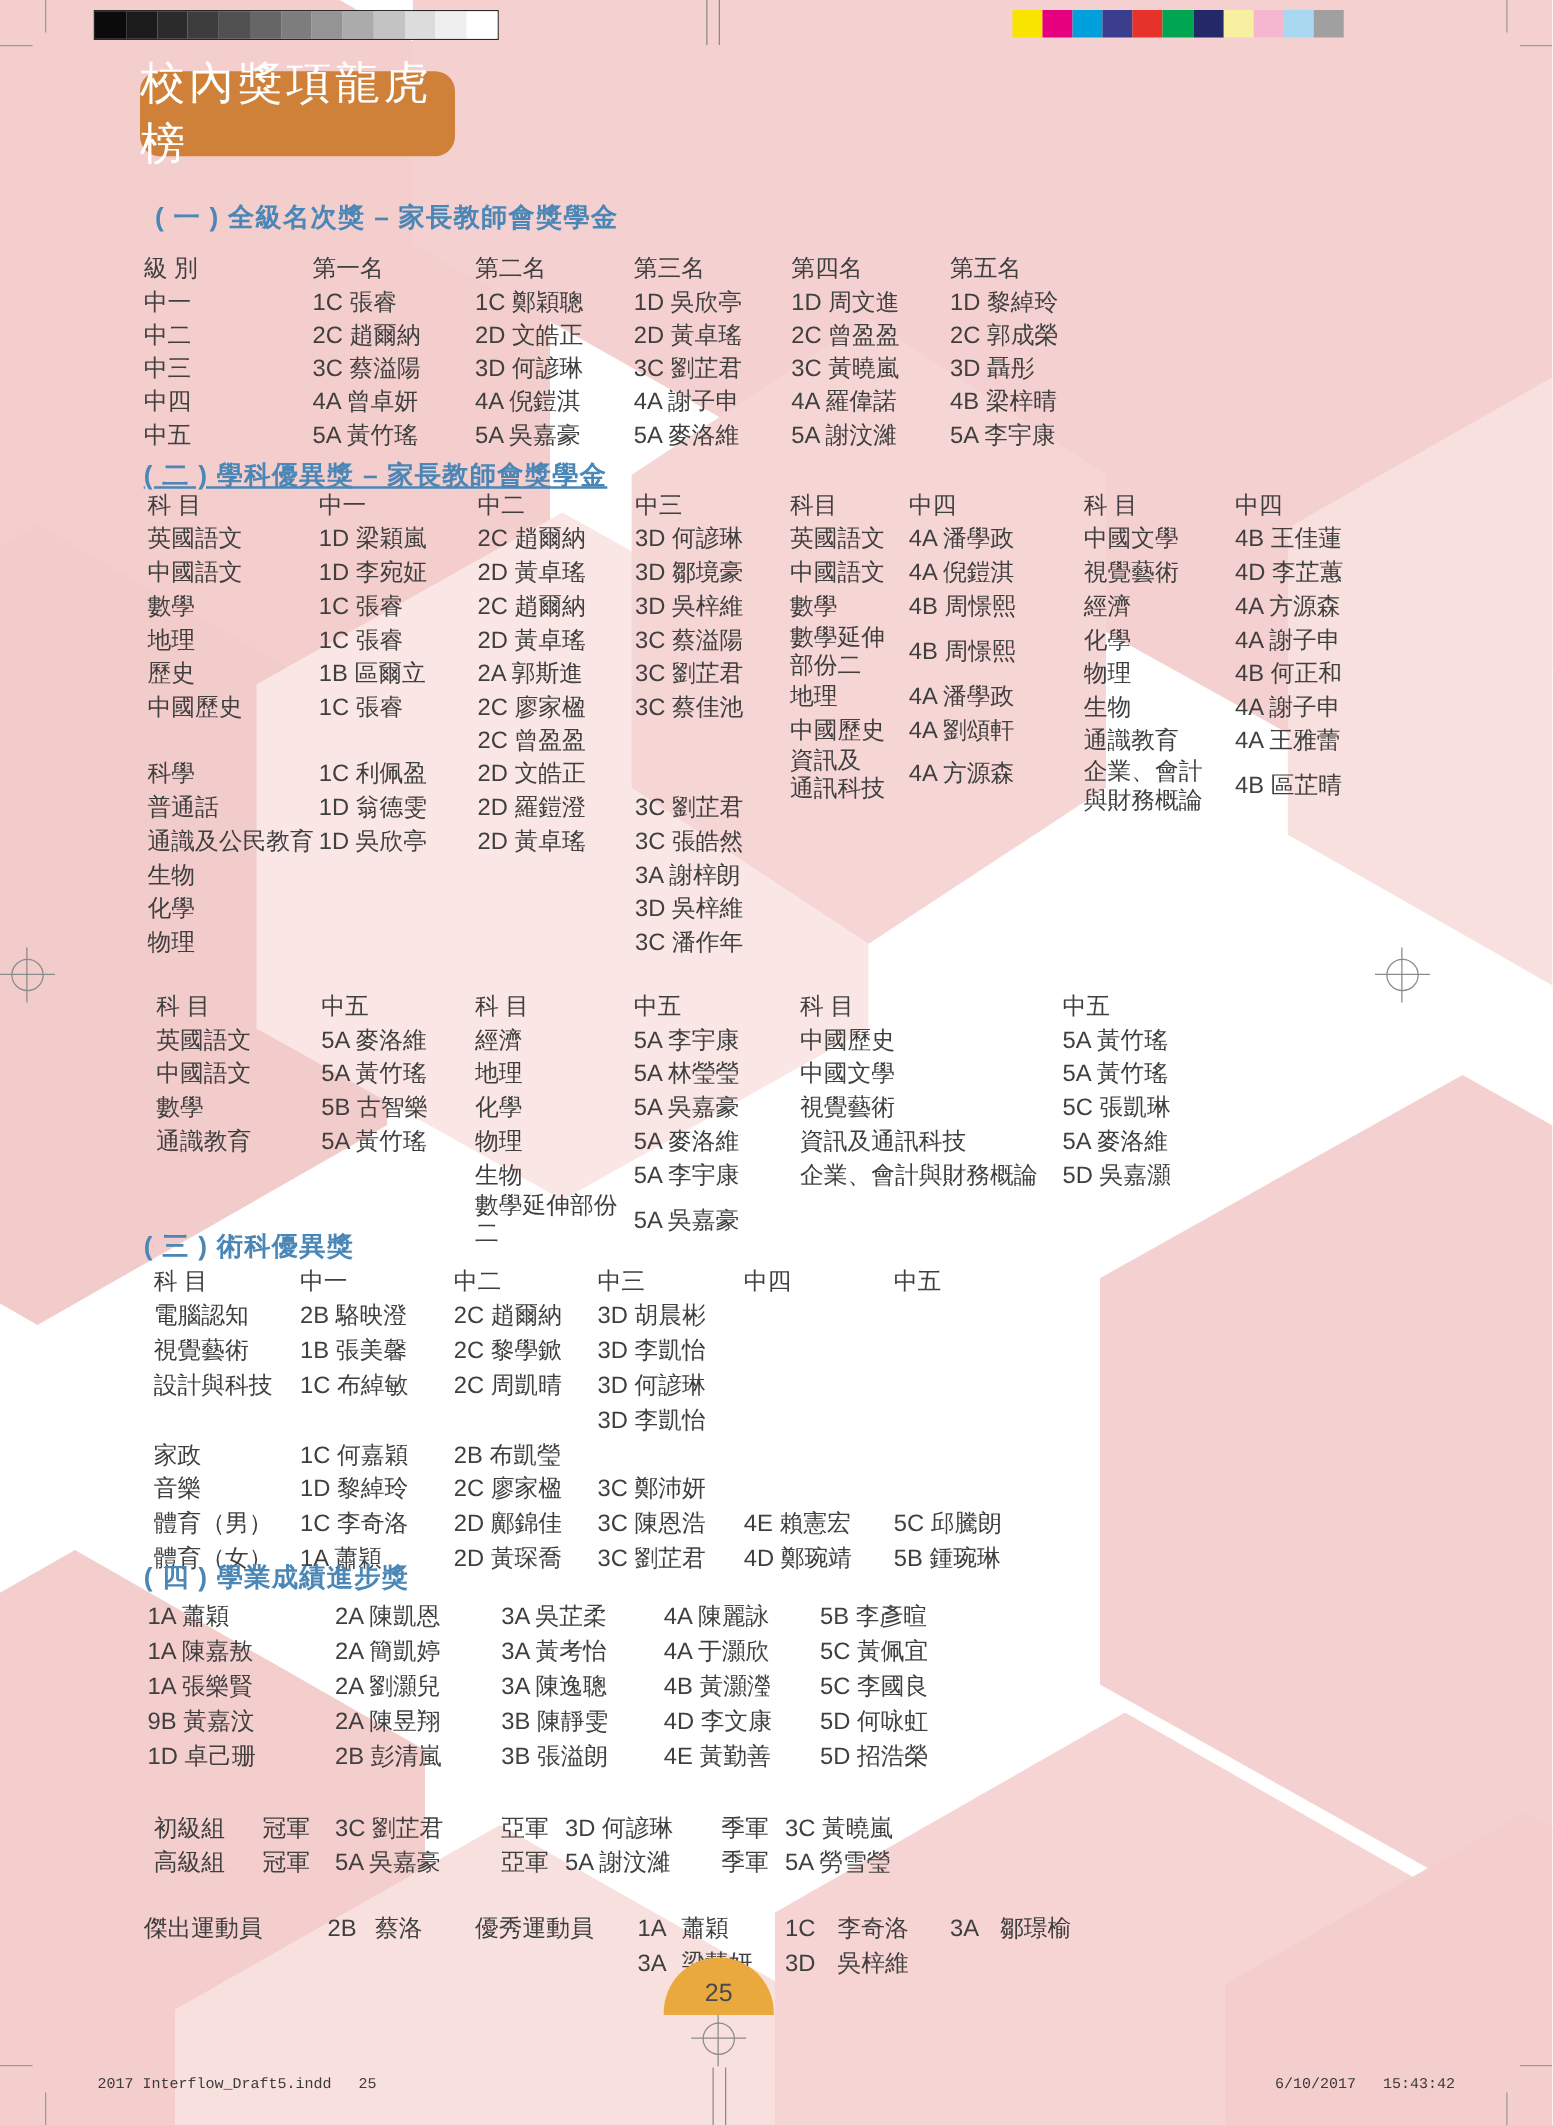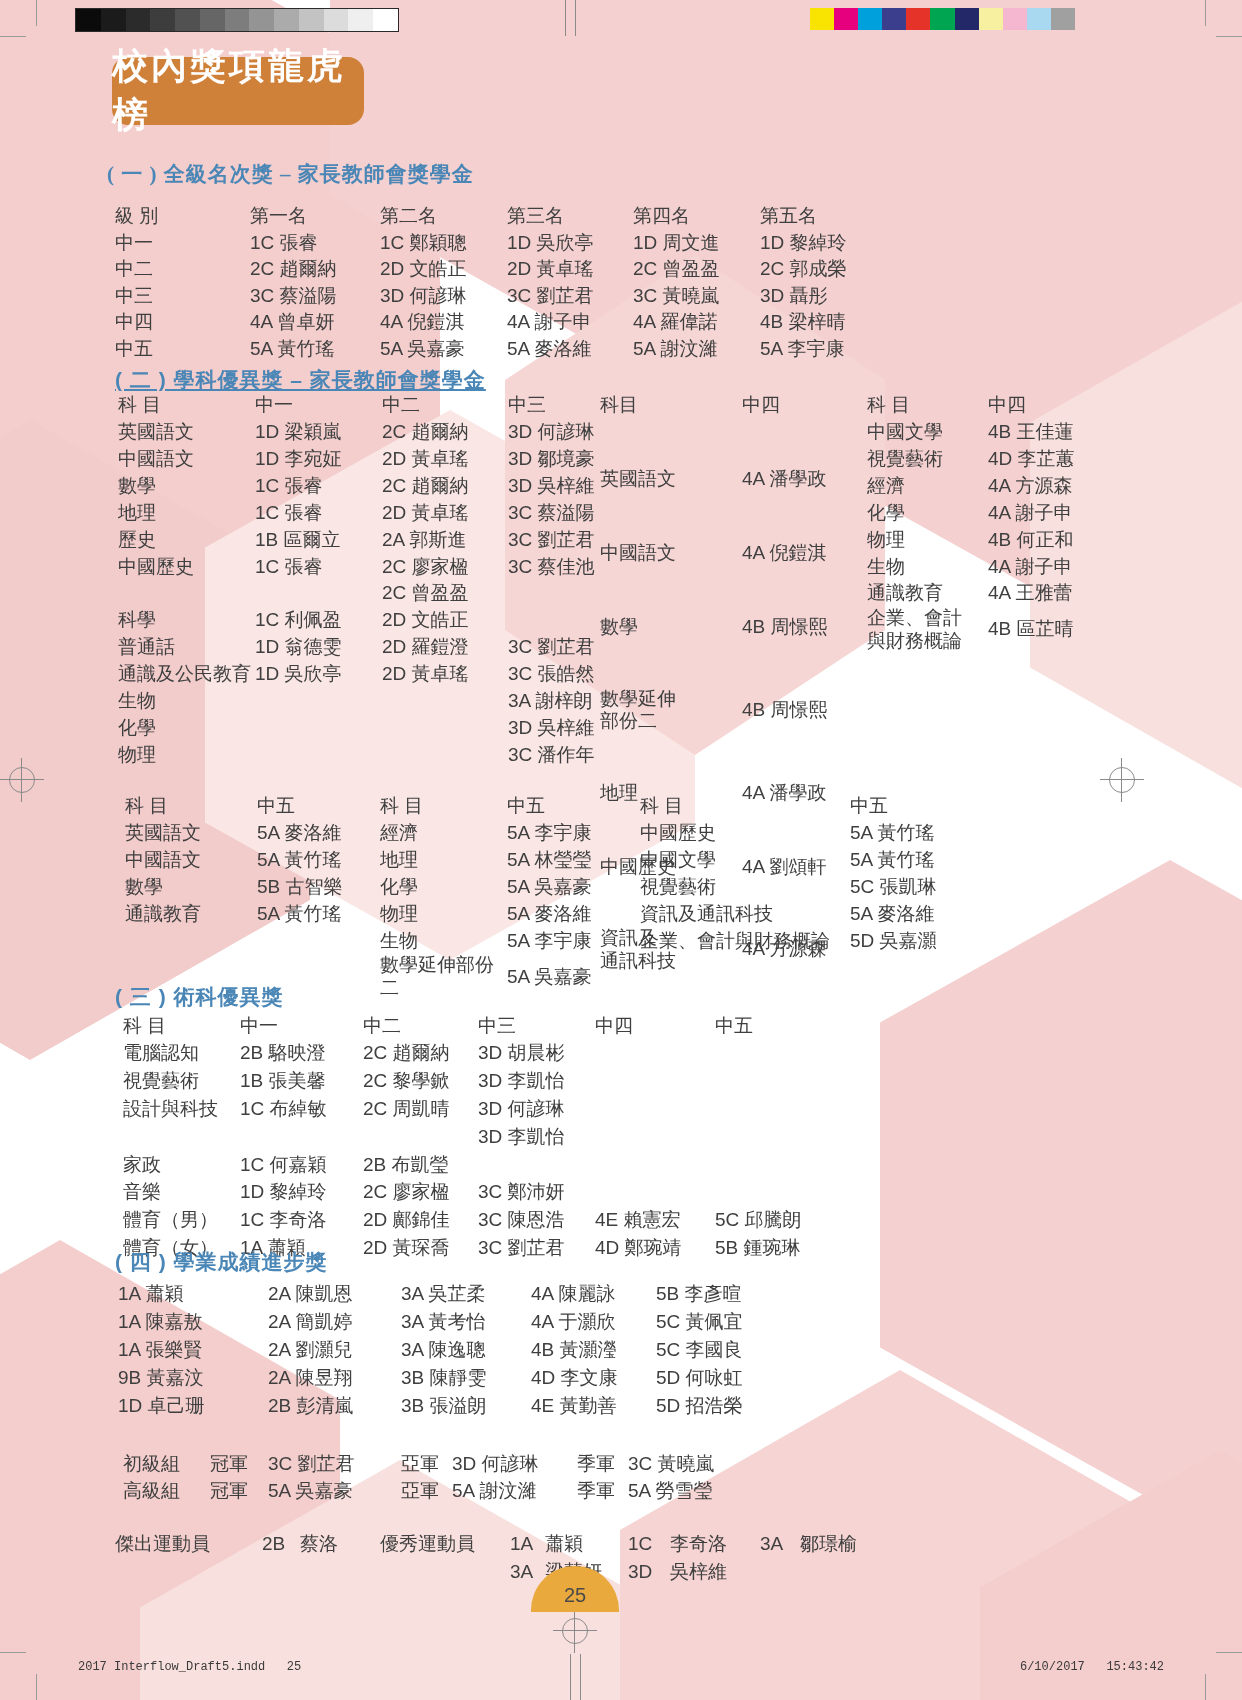--- a/index.html
+++ b/index.html
@@ -15,21 +15,21 @@
   
   .reg{position:absolute;width:34px;height:34px;}
   .reg .c{position:absolute;inset:4px;border:1px solid #8a8a8a;border-radius:50%;}
   .reg .h{position:absolute;left:-5px;right:-5px;top:16px;height:1px;background:#8a8a8a;}
   .reg .v{position:absolute;top:-5px;bottom:-5px;left:16px;width:1px;background:#8a8a8a;}
   .vpair{position:absolute;width:9px;border-left:1px solid #8a8a8a;border-right:1px solid #8a8a8a;}
   .crop{position:absolute;background:#9a9a9a;}
   
   .banner{position:absolute;left:112px;top:57px;width:252px;height:68px;background:#d08139;
           border-radius:16px;display:flex;align-items:center;justify-content:center;z-index:3;}
-  .banner span{font-size:36px;font-weight:bold;color:#ffffff;letter-spacing:3px;}
+  .banner span{font-size:36px;font-weight:normal;color:#ffffff;letter-spacing:3px;}
   
   .sec-title{position:absolute;font-size:21px;font-weight:bold;color:#4a86b6;letter-spacing:1px;z-index:3;white-space:nowrap;}
   .table{position:absolute;display:grid;z-index:3;font-size:19px;color:#3f3f3f;}
   .trow{display:contents;}
   .tcell{white-space:pre-line;align-self:center;line-height:1.18;}
   .g-s1{grid-template-columns:135px 130px 127px 126px 127px 125px;grid-auto-rows:minmax(26.5px,auto);}
   .g-s2a{grid-template-columns:137px 127px 126px 150px;grid-auto-rows:minmax(26.9px,auto);}
   .g-s2b{grid-template-columns:95px 145px;grid-auto-rows:minmax(26.9px,auto);}
   .g-s2c{grid-template-columns:121px 140px;grid-auto-rows:minmax(26.9px,auto);}
   .g-f5a{grid-template-columns:132px 150px;grid-auto-rows:minmax(26.9px,auto);}
@@ -121,21 +121,21 @@
       <span class="c"></span>
       <span class="h"></span>
       <span class="v"></span>
     </div>
   <div class="vpair" style="left:570px;top:1654px;height:46px;"></div>
 
   <div class="banner">
     <span>校內獎項龍虎榜</span>
   </div>
 
-  <div class="sec-title" style="left:107px;top:160px;font-family:Liberation Serif, serif;">( 一 ) 全級名次獎 – 家長教師會獎學金</div>
+  <div class="sec-title" style="left:124px;top:160px;">( 一 ) 全級名次獎 – 家長教師會獎學金</div>
   <div class="table g-s1" style="left:115px;top:203px;">
       <span class="tcell th">級 別</span>
       <span class="tcell th">第一名</span>
       <span class="tcell th">第二名</span>
       <span class="tcell th">第三名</span>
       <span class="tcell th">第四名</span>
       <span class="tcell th">第五名</span>
       <div class="trow"><span class="tcell">中一</span><span class="tcell">1C 張睿</span><span class="tcell">1C 鄭穎聰</span><span class="tcell">1D 吳欣亭</span><span class="tcell">1D 周文進</span><span class="tcell">1D 黎綽玲</span></div>
       <div class="trow"><span class="tcell">中二</span><span class="tcell">2C 趙爾納</span><span class="tcell">2D 文皓正</span><span class="tcell">2D 黃卓瑤</span><span class="tcell">2C 曾盈盈</span><span class="tcell">2C 郭成榮</span></div>
       <div class="trow"><span class="tcell">中三</span><span class="tcell">3C 蔡溢陽</span><span class="tcell">3D 何諺琳</span><span class="tcell">3C 劉芷君</span><span class="tcell">3C 黃曉嵐</span><span class="tcell">3D 聶彤</span></div>
@@ -156,21 +156,21 @@
       <div class="trow"><span class="tcell">歷史</span><span class="tcell">1B 區爾立</span><span class="tcell">2A 郭斯進</span><span class="tcell">3C 劉芷君</span></div>
       <div class="trow"><span class="tcell">中國歷史</span><span class="tcell">1C 張睿</span><span class="tcell">2C 廖家楹</span><span class="tcell">3C 蔡佳池</span></div>
       <div class="trow"><span class="tcell"></span><span class="tcell"></span><span class="tcell">2C 曾盈盈</span><span class="tcell"></span></div>
       <div class="trow"><span class="tcell">科學</span><span class="tcell">1C 利佩盈</span><span class="tcell">2D 文皓正</span><span class="tcell"></span></div>
       <div class="trow"><span class="tcell">普通話</span><span class="tcell">1D 翁德雯</span><span class="tcell">2D 羅鎧澄</span><span class="tcell">3C 劉芷君</span></div>
       <div class="trow"><span class="tcell">通識及公民教育</span><span class="tcell">1D 吳欣亭</span><span class="tcell">2D 黃卓瑤</span><span class="tcell">3C 張皓然</span></div>
       <div class="trow"><span class="tcell">生物</span><span class="tcell"></span><span class="tcell"></span><span class="tcell">3A 謝梓朗</span></div>
       <div class="trow"><span class="tcell">化學</span><span class="tcell"></span><span class="tcell"></span><span class="tcell">3D 吳梓維</span></div>
       <div class="trow"><span class="tcell">物理</span><span class="tcell"></span><span class="tcell"></span><span class="tcell">3C 潘作年</span></div>
     </div>
-  <div class="table g-s2b" style="left:600px;top:392px;gap:47px;">
+  <div class="table g-s2b" style="left:632px;top:392px;">
       <span class="tcell th">科目</span>
       <span class="tcell th">中四</span>
       <div class="trow"><span class="tcell">英國語文</span><span class="tcell">4A 潘學政</span></div>
       <div class="trow"><span class="tcell">中國語文</span><span class="tcell">4A 倪鎧淇</span></div>
       <div class="trow"><span class="tcell">數學</span><span class="tcell">4B 周憬熙</span></div>
       <div class="trow"><span class="tcell">數學延伸
 部份二</span><span class="tcell">4B 周憬熙</span></div>
       <div class="trow"><span class="tcell">地理</span><span class="tcell">4A 潘學政</span></div>
       <div class="trow"><span class="tcell">中國歷史</span><span class="tcell">4A 劉頌軒</span></div>
       <div class="trow"><span class="tcell">資訊及

